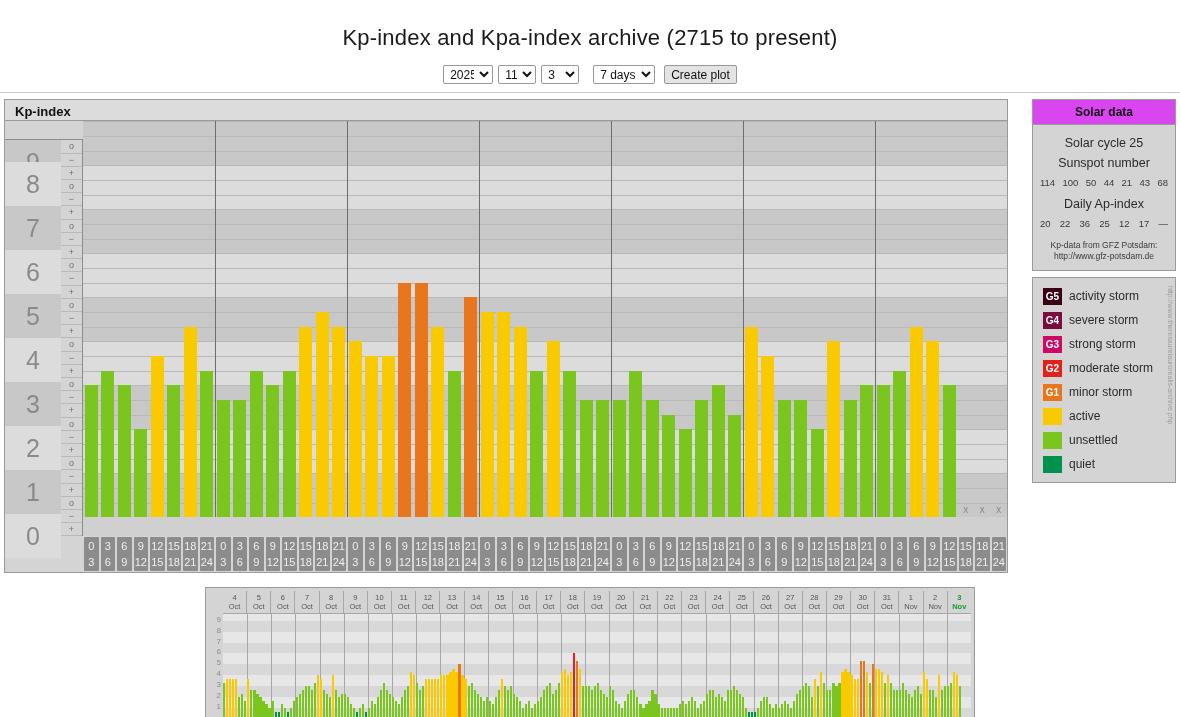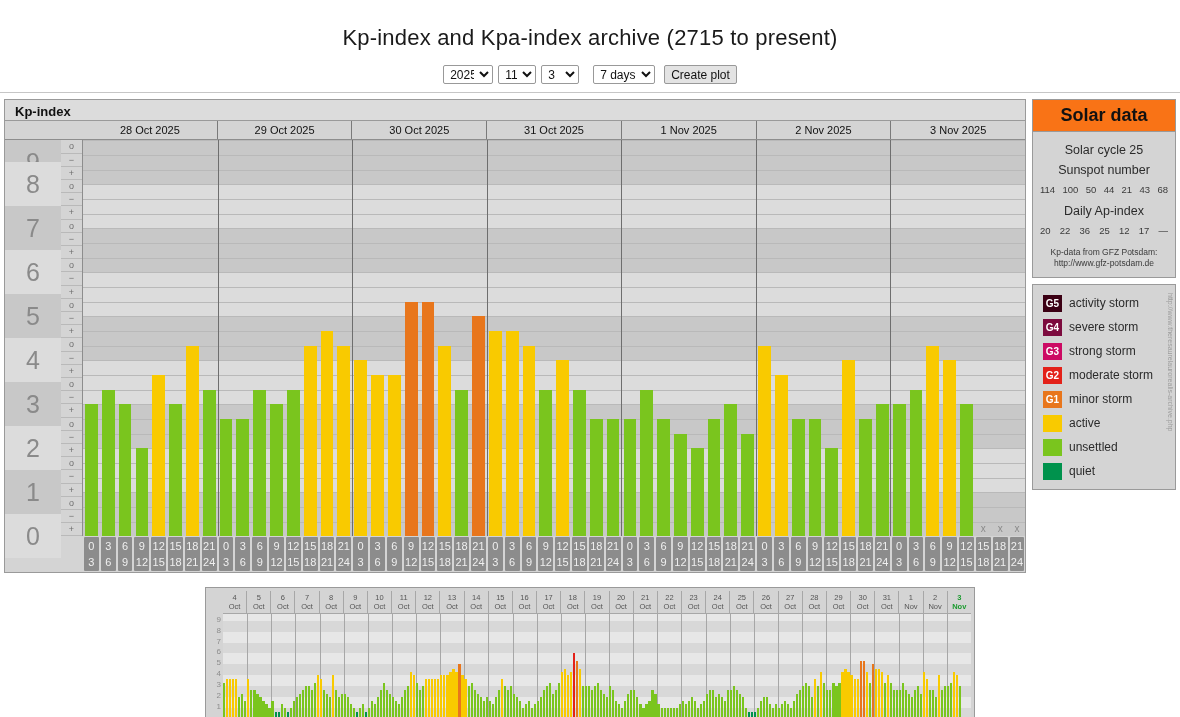--- a/index.html
+++ b/index.html
@@ -51,21 +51,21 @@
     margin-left:4px;
   }
   .hr{
     border:0;border-top:1px solid #c6c6c6;
     margin:8px 0 0 0;
   }
   
   .main-wrap{
     display:flex;
     align-items:flex-start;
-    gap:6px;
+    gap:24px;
     padding:6px 4px 0 4px;
   }
   .panel{
     border:1px solid #9a9a9a;
     background:#d4d4d4;
     box-sizing:border-box;
   }
   .kp-panel{width:1022px;}
   .kp-head{
     background:#dcdcdc;
@@ -133,22 +133,22 @@
     box-sizing:border-box;
     display:flex;flex-direction:column;justify-content:center;
     line-height:16px;
     border-radius:1px;
   }
   .xaxis-left{width:78px;flex:0 0 78px;background:#d4d4d4;}
   
   .side{width:144px;flex:0 0 144px;display:flex;flex-direction:column;gap:6px;}
   .side-panel{border:1px solid #9a9a9a;background:#d4d4d4;}
   .side-head{
-    background:#f97316;border-bottom:1px solid #9a9a9a;
-    text-align:center;font-weight:bold;font-size:18px;
+    background:#d946ef;border-bottom:1px solid #9a9a9a;
+    text-align:center;font-weight:bold;font-size:12px;
     padding:5px 8px;color:#111;
   }
   .side-body{padding:6px 4px 8px 4px;text-align:center;}
   .sd-line{font-size:12.5px;color:#2b2b2b;margin:5px 0;line-height:15px;}
   .sd-nums{
     display:flex;justify-content:space-between;
     font-size:9.5px;color:#3a3a3a;padding:1px 3px 4px 3px;
   }
   .sd-credit{
     font-size:8.5px;color:#3a3a3a;line-height:11px;margin-top:7px;
@@ -263,29 +263,20 @@
             <div class="ysubitem" style="top: 303.6px; height: 13.2px; line-height: 13.2px;">+</div>
             <div class="ysubitem" style="top: 316.8px; height: 13.2px; line-height: 13.2px;">o</div>
             <div class="ysubitem" style="top: 330px; height: 13.2px; line-height: 13.2px;">−</div>
             <div class="ysubitem" style="top: 343.2px; height: 13.2px; line-height: 13.2px;">+</div>
             <div class="ysubitem" style="top: 356.4px; height: 13.2px; line-height: 13.2px;">o</div>
             <div class="ysubitem" style="top: 369.6px; height: 13.2px; line-height: 13.2px;">−</div>
             <div class="ysubitem" style="top: 382.8px; height: 13.2px; line-height: 13.2px;">+</div>
           </div>
       </div>
       <div class="plot-outer">
-        <div class="daybar" id="daybar">
-            <div class="daylabel">28 Oct 2025</div>
-            <div class="daylabel">29 Oct 2025</div>
-            <div class="daylabel">30 Oct 2025</div>
-            <div class="daylabel">31 Oct 2025</div>
-            <div class="daylabel">1 Nov 2025</div>
-            <div class="daylabel">2 Nov 2025</div>
-            <div class="daylabel">3 Nov 2025</div>
-          </div>
         <div class="plot" id="plot">
             <div class="band" style="top: 0px; height: 44px; background: rgb(200, 200, 200);"></div>
             <div class="band" style="top: 44px; height: 44px; background: rgb(220, 220, 220);"></div>
             <div class="band" style="top: 88px; height: 44px; background: rgb(200, 200, 200);"></div>
             <div class="band" style="top: 132px; height: 44px; background: rgb(220, 220, 220);"></div>
             <div class="band" style="top: 176px; height: 44px; background: rgb(200, 200, 200);"></div>
             <div class="band" style="top: 220px; height: 44px; background: rgb(220, 220, 220);"></div>
             <div class="band" style="top: 264px; height: 44px; background: rgb(200, 200, 200);"></div>
             <div class="band" style="top: 308px; height: 44px; background: rgb(220, 220, 220);"></div>
             <div class="band" style="top: 352px; height: 44px; background: rgb(200, 200, 200);"></div>

